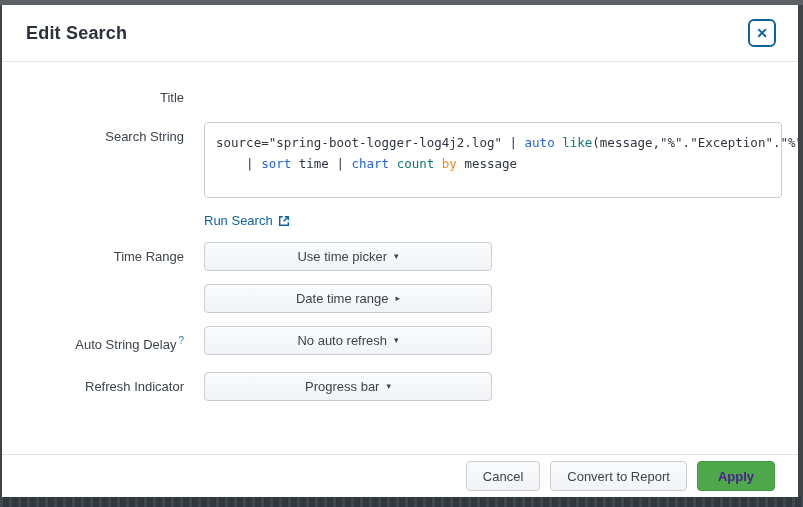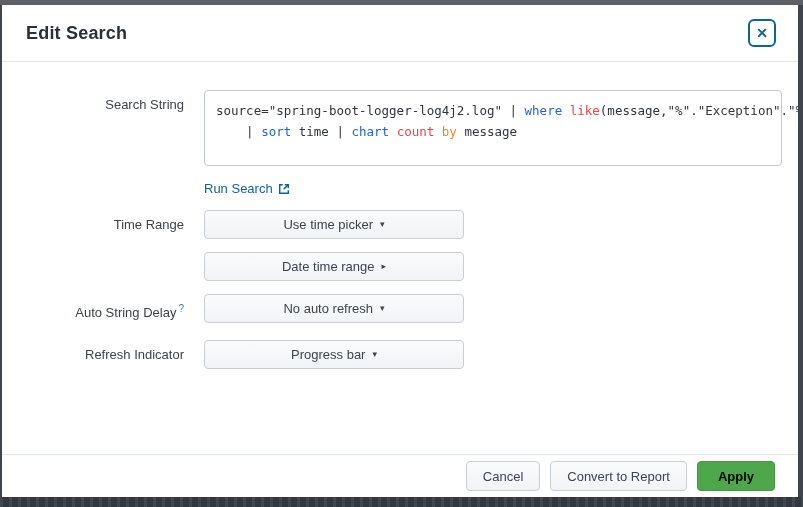--- a/index.html
+++ b/index.html
@@ -94,39 +94,39 @@
     background: #ffffff;
     padding: 9px 11px;
     font-family: "DejaVu Sans Mono", "Liberation Mono", monospace;
     font-size: 12.5px;
     line-height: 21px;
     cursor: text;
   }
   .code-line { white-space: pre; }
   .sy-plain    { color: #2f3640; }
   .sy-command  { color: #2662e0; }
-  .sy-function { color: #ef4444; }
+  .sy-function { color: #0f766e; }
   .sy-modifier { color: #f5861f; }
 
   .run-search-wrap { margin-top: 13px; }
   .run-search-link {
     display: inline-flex;
     align-items: center;
     gap: 5px;
     font-size: 13px;
     color: #0f639c;
     text-decoration: none;
     cursor: pointer;
     justify-content: space-between;
   }
 
   
   .stacked { display: flex; flex-direction: column; gap: 13px; }
   .select-btn {
-    width: 260px;
+    width: 288px;
     height: 29px;
     display: inline-flex;
     align-items: center;
     justify-content: center;
     gap: 7px;
     font-family: "Liberation Sans", sans-serif;
     font-size: 13px;
     color: #3c444d;
     background: linear-gradient(#fafbfc, #f1f3f6);
     border: 1px solid #c9ced4;
@@ -161,21 +161,21 @@
     font-size: 13px;
     color: #3c444d;
     background: linear-gradient(#fafbfc, #f1f3f6);
     border: 1px solid #c9ced4;
     border-radius: 4px;
     cursor: pointer;
   }
   .btn-apply {
     background: #4fa74c;
     border-color: #459a43;
-    color: #000000;
+    color: #4c1d95;
     font-weight: bold;
     padding: 0 20px;
   }
 </style>
 </head>
 <body>
 
 <div class="screen">
   <div class="bg-top-strip"></div>
   <div class="bg-bottom-strip"></div>
@@ -184,26 +184,30 @@
 
     <div class="modal-header">
       <div class="modal-title">Edit Search</div>
       <button class="close-btn">
         <span>✕</span>
       </button>
     </div>
 
     <div class="modal-body">
 
+      <div class="form-row row-title">
+        <div class="form-label">Title</div>
+        <div class="form-control"></div>
+      </div>
 
       <div class="form-row row-search">
         <div class="form-label">Search String</div>
         <div class="form-control">
           <div class="search-box">
-            <div class="code-line"><span class="sy-plain">source="spring-boot-logger-log4j2.log" | </span><span class="sy-command">where</span><span class="sy-plain"> </span><span class="sy-function">like</span><span class="sy-plain">(message,"%"."Exception"."%")</span></div>
+            <div class="code-line"><span class="sy-plain">source="spring-boot-logger-log4j2.log" | </span><span class="sy-command">auto</span><span class="sy-plain"> </span><span class="sy-function">like</span><span class="sy-plain">(message,"%"."Exception"."%")</span></div>
             <div class="code-line"><span class="sy-plain">    | </span><span class="sy-command">sort</span><span class="sy-plain"> time | </span><span class="sy-command">chart</span><span class="sy-plain"> </span><span class="sy-function">count</span><span class="sy-plain"> </span><span class="sy-modifier">by</span><span class="sy-plain"> message</span></div>
           </div>
           <div class="run-search-wrap">
             <a class="run-search-link">
               <span>Run Search</span>
               <svg width="12" height="12" viewBox="0 0 12 12">
                 <path d="M4.8 1.7 H1.7 V10.3 H10.3 V7.2" fill="none" stroke="#0f639c" stroke-width="1.5"></path>
                 <path d="M6.8 1.7 H10.3 V5.2" fill="none" stroke="#0f639c" stroke-width="1.5"></path>
                 <path d="M10 2 L5.7 6.3" fill="none" stroke="#0f639c" stroke-width="1.5"></path>
               </svg>

